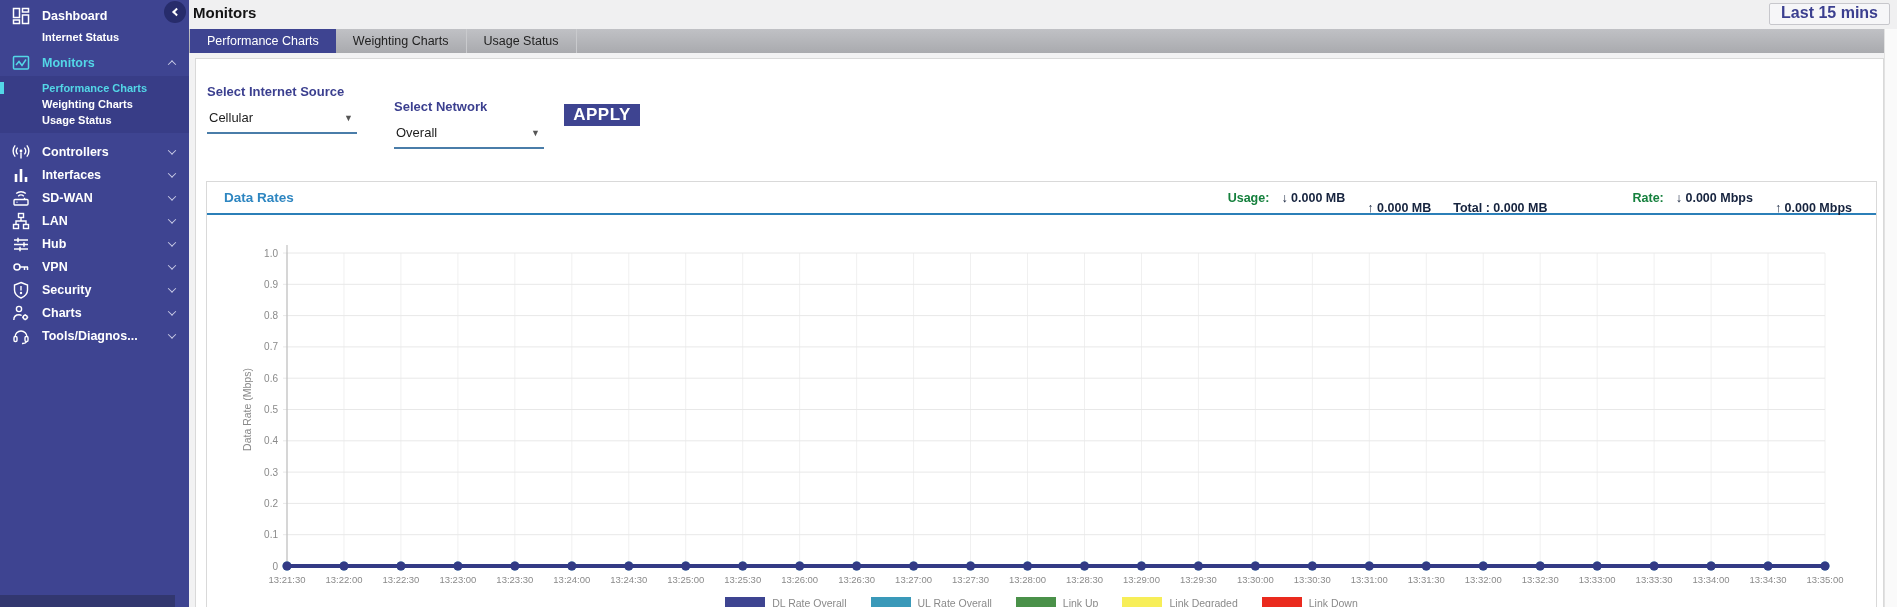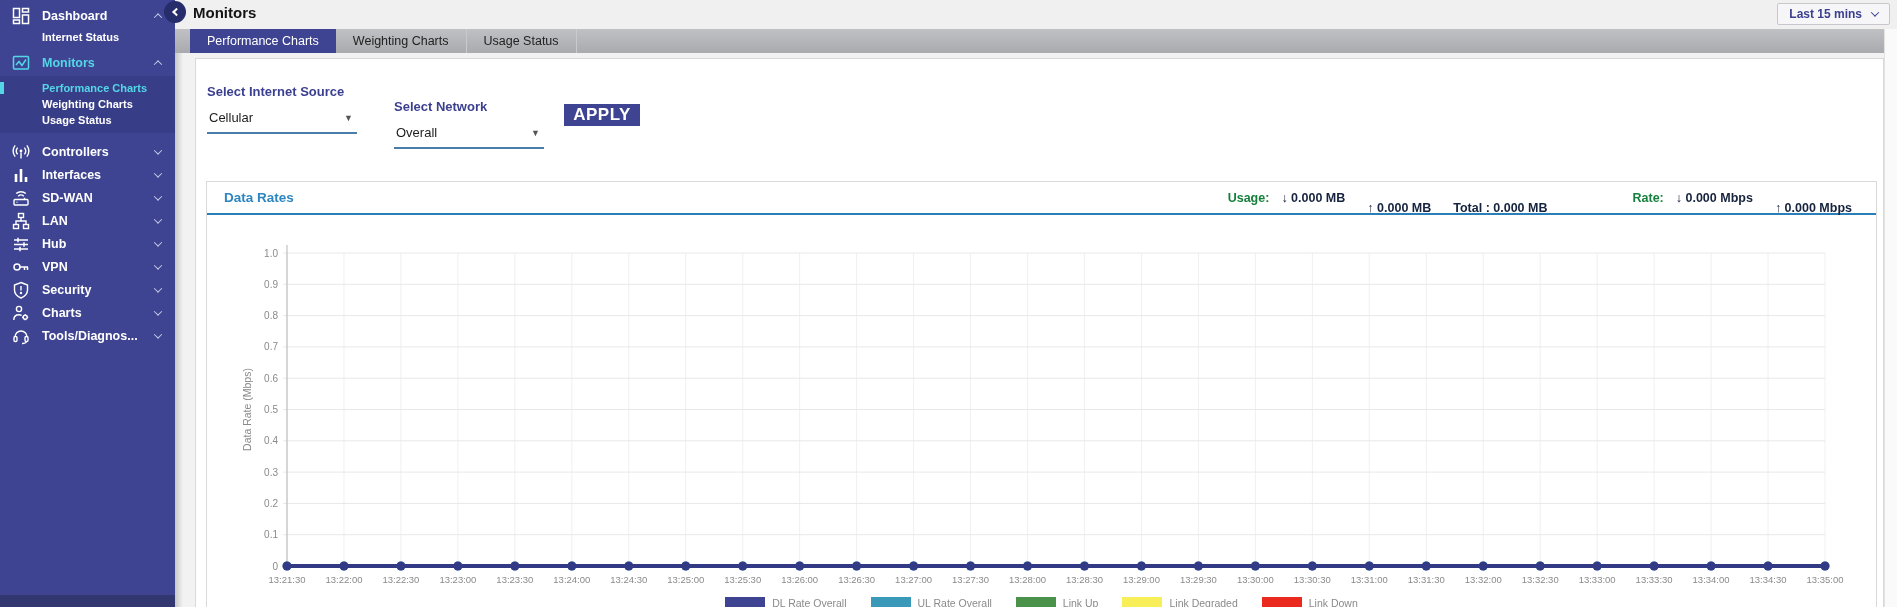--- a/index.html
+++ b/index.html
@@ -1,21 +1,21 @@
 <!DOCTYPE html>
 <html><head>
 <meta charset="utf-8">
 <style>
   * { box-sizing: border-box; margin: 0; padding: 0; }
   html,body { width:1897px; height:607px; overflow:hidden;
     font-family:"Liberation Sans","DejaVu Sans",sans-serif; background:#fff; }
   .app { position:relative; width:1897px; height:607px; }
 
   
-  .sidebar { position:absolute; left:0; top:0; width:175px; height:607px;
+  .sidebar { position:absolute; left:0; top:0; width:189px; height:607px;
     background:#3e4491; z-index:3; padding-top:4px; }
   .side-item { height:23px; display:flex; align-items:center;
     padding:0 14px 0 12px; color:#fff; font-size:12.5px; font-weight:700; cursor:pointer; }
   .side-item .icon { width:18px; height:18px; margin-right:12px; flex:none; display:flex; }
   .side-item .icon svg { width:18px; height:18px; }
   .chev { width:6px; height:6px; margin-left:auto;
     border-right:1.6px solid #c9cbe6; border-bottom:1.6px solid #c9cbe6; flex:none; }
   .chev.down { transform:rotate(45deg) translate(-1px,-1px); }
   .chev.up   { transform:rotate(-135deg) translate(-1px,-1px); }
   .side-sub { height:16px; display:flex; align-items:center; padding-left:42px;
@@ -32,21 +32,21 @@
   .collapse-btn .chevl { display:block; width:6px; height:6px; margin:0 auto;
     border-left:2px solid #fff; border-bottom:2px solid #fff;
     transform:rotate(45deg) translate(1px,-1px); }
 
   
   .topbar { position:absolute; left:175px; top:0; right:0; height:29px; background:#f0f0f1; z-index:2; }
   .page-title { position:absolute; left:18px; top:4px; font-size:15px; font-weight:700; color:#141414; }
   .time-btn { position:absolute; right:7px; top:3px; height:22px; padding:0 11px;
     background:#f6f6f8; border:1px solid #c7c7cc; border-radius:2px;
     display:flex; align-items:center; gap:10px; cursor:pointer;
-    font-size:12px; font-weight:700; color:#3b3f8f; font-family:inherit; }
+    font-size:16px; font-weight:700; color:#3b3f8f; font-family:inherit;flex-direction:column; }
   .time-btn .chev { border-color:#3b3f8f; }
 
   
   .tabbar { position:absolute; left:175px; top:29px; right:13px; height:24px;
     background:linear-gradient(#c0c1c5,#a9aaae); display:flex; z-index:2; }
   .tab { height:24px; padding:0 17px; display:flex; align-items:center;
     font-size:12.5px; color:#222; cursor:pointer; border-right:1px solid #c9cacd; }
   .tab:first-child { margin-left:15px; }
   .tab.active { background:#3e4491; color:#fff; border-right:none; }
 

